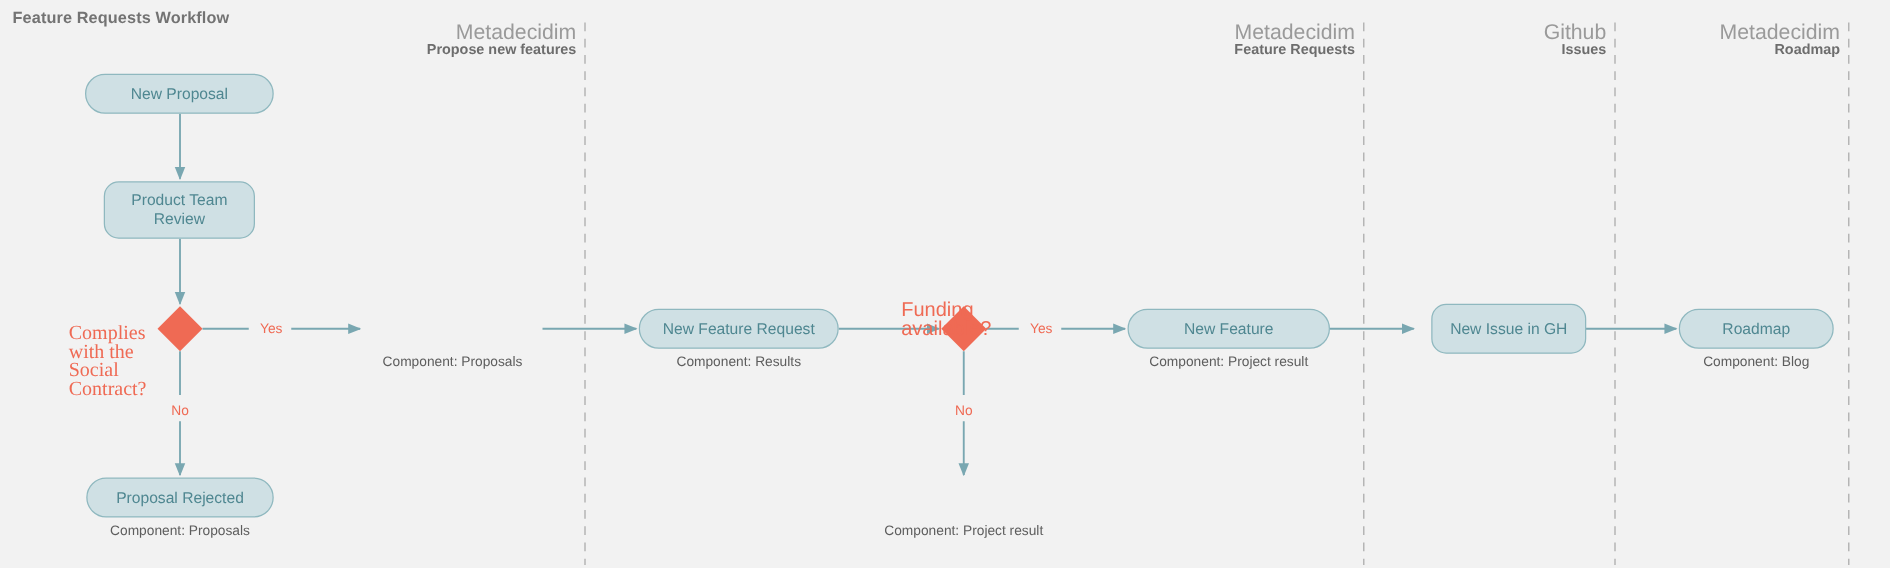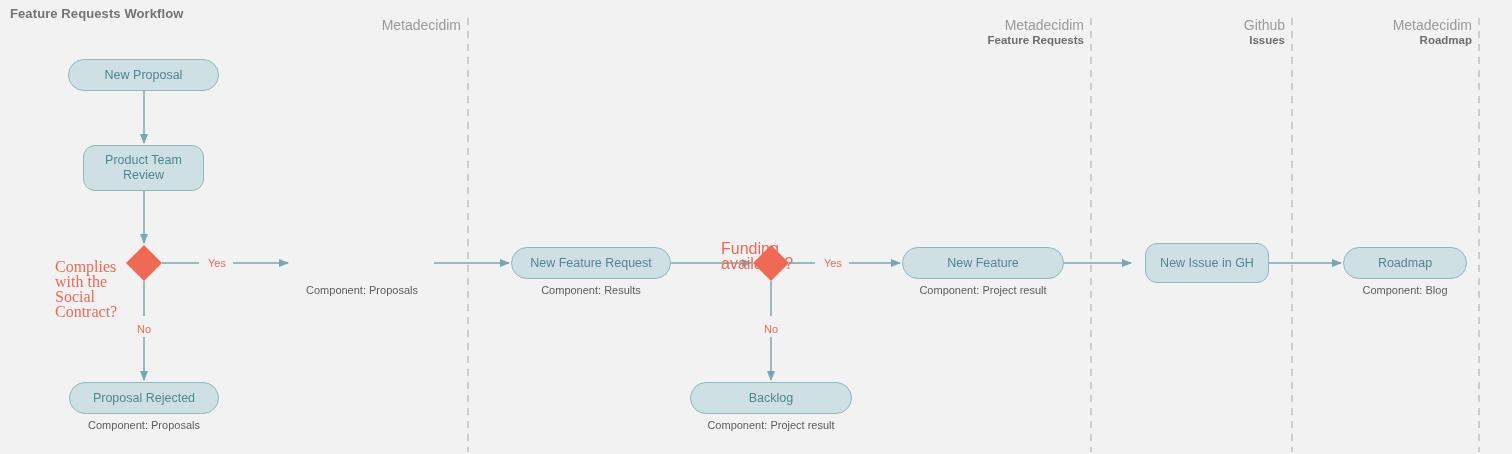--- a/index.html
+++ b/index.html
@@ -37,21 +37,21 @@
     letter-spacing: 0.1px;
   }
 
   
   .lane-header {
     text-align: right;
     line-height: 15px;
     white-space: nowrap;
   }
   .lane-header .lane-org {
-    font-size: 14px;
+    font-size: 17px;
     color: #9a9a9a;
   }
   .lane-header .lane-name {
     font-size: 11.5px;
     color: #6d6d6d;
     font-weight: 600;
   }
 
   
   .node {
@@ -143,20 +143,21 @@
     </g>
 
     <g>
       <polygon points="144,245 162,263 144,281 126,263" fill="#ef6a54"></polygon>
       <polygon points="771,245 789,263 771,281 753,263" fill="#ef6a54"></polygon>
     </g>
   </svg>
 
   <div class="abs lane-header" style="left:261px; top:18px; width:200px;">
     <div class="lane-org">Metadecidim</div>
+    <div class="lane-name">Propose new features</div>
   </div>
 
   <div class="abs lane-header" style="left:884px; top:18px; width:200px;">
     <div class="lane-org">Metadecidim</div>
     <div class="lane-name">Feature Requests</div>
   </div>
 
   <div class="abs lane-header" style="left:1125px; top:18px; width:160px;">
     <div class="lane-org">Github</div>
     <div class="lane-name">Issues</div>
@@ -173,21 +174,20 @@
 Review</div>
 
   <div class="abs component-label" style="left:290px; top:284px; width:144px;">Component: Proposals</div>
 
   <div class="abs node pill" style="left:69px; top:382px; width:150px; height:32px;">Proposal Rejected</div>
   <div class="abs component-label" style="left:69px; top:419px; width:150px;">Component: Proposals</div>
 
   <div class="abs node pill" style="left:511px; top:247px; width:160px; height:32px;">New Feature Request</div>
   <div class="abs component-label" style="left:511px; top:284px; width:160px;">Component: Results</div>
 
-  <div class="abs node pill" style="left:690px; top:382px; width:162px; height:32px;">Backlog</div>
   <div class="abs component-label" style="left:680px; top:419px; width:182px;">Component: Project result</div>
 
   <div class="abs node pill" style="left:902px; top:247px; width:162px; height:32px;">New Feature</div>
   <div class="abs component-label" style="left:892px; top:284px; width:182px;">Component: Project result</div>
 
   <div class="abs node rect" style="left:1145px; top:243px; width:124px; height:40px;">New Issue in GH</div>
 
   <div class="abs node pill" style="left:1343px; top:247px; width:124px; height:32px;">Roadmap</div>
   <div class="abs component-label" style="left:1333px; top:284px; width:144px;">Component: Blog</div>
 

